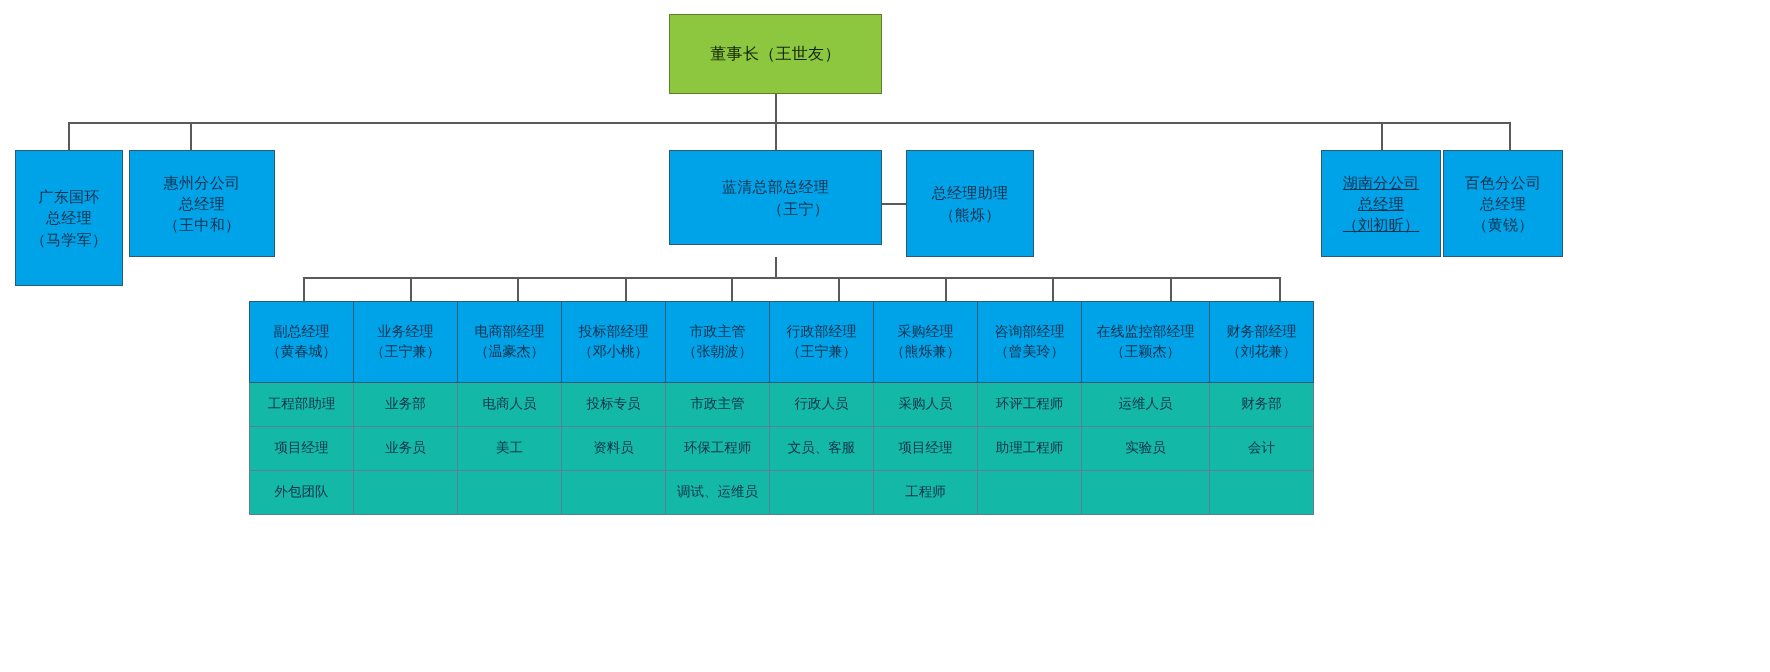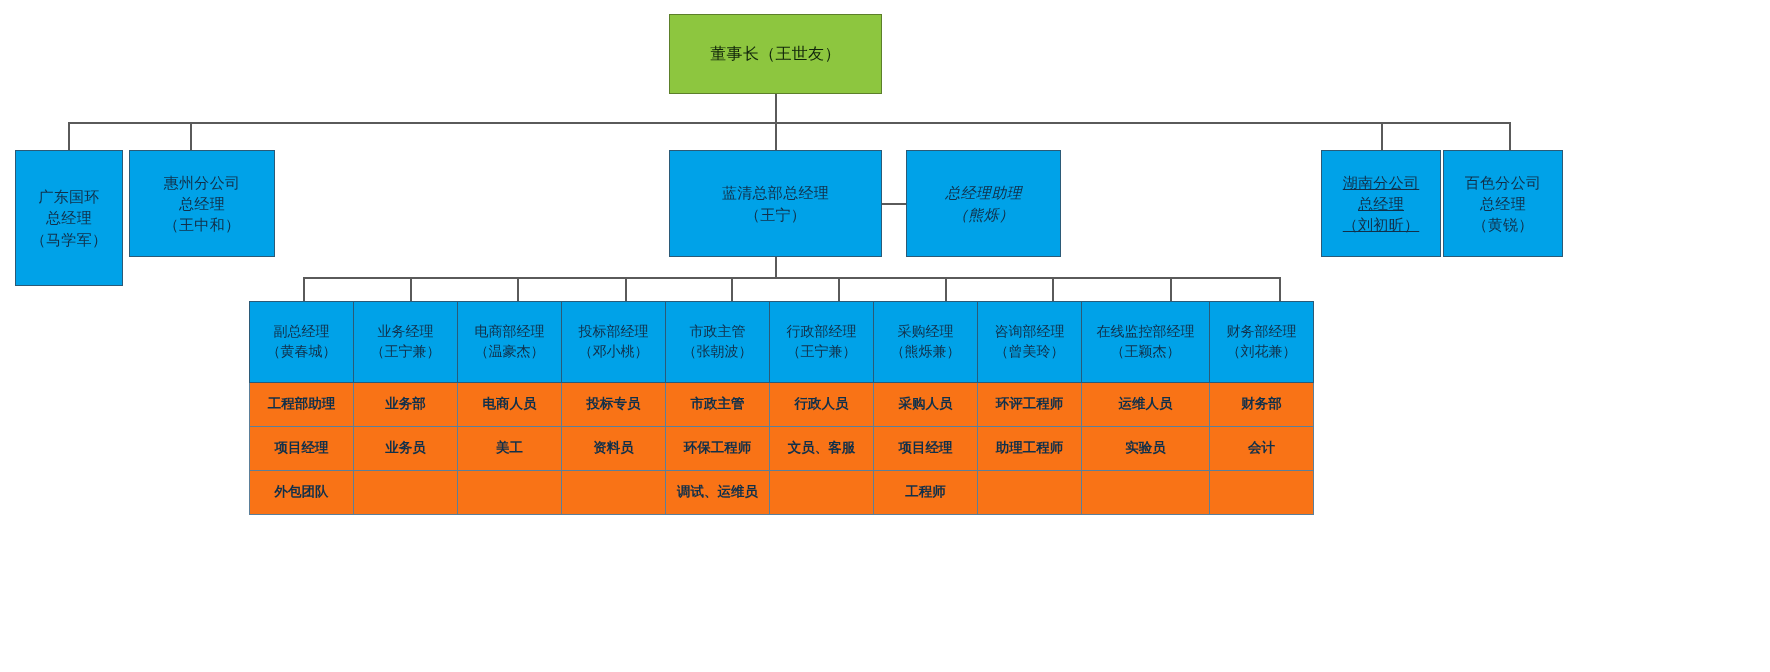--- a/index.html
+++ b/index.html
@@ -48,23 +48,22 @@
     white-space:pre-line;
     margin-top:7px;
   }
   .deptgrid td.hdr{
     background:#00a2e8;
     height:80px;
     font-size:14px;
     border-color:#2b5a77;
   }
   .deptgrid td.cell{
-    background:#f97316;
+    background:#14b8a6;
     height:43px;
-    font-weight:bold;
   }
   .deptgrid td.cell.empty{}
 
   
   .ln{position:absolute;background:#5a5a5a;}
   .ln.v{width:2px;}
   .ln.h{height:2px;}
 </style>
 </head>
 <body>
@@ -100,24 +99,24 @@
   <div class="node green" style="left:669px;top:14px;width:213px;height:80px;">董事长（王世友）</div>
 
   <div class="node blue" style="left:15px;top:150px;width:108px;height:136px;">广东国环
 总经理
 （马学军）</div>
 
   <div class="node blue" style="left:129px;top:150px;width:146px;height:107px;">惠州分公司
 总经理
 （王中和）</div>
 
-  <div class="node blue" style="left:669px;top:150px;width:213px;height:107px;">蓝清总部总经理
+  <div class="node blue" style="left:669px;top:150px;width:213px;height:95px;text-align:right;">蓝清总部总经理
 （王宁）</div>
 
-  <div class="node blue" style="left:906px;top:150px;width:155px;height:107px;font-style:italic;">总经理助理
+  <div class="node blue" style="left:906px;top:150px;width:128px;height:107px;">总经理助理
 （熊烁）</div>
 
   <div class="node blue" style="left:1321px;top:150px;width:120px;height:107px;text-decoration:underline;">湖南分公司
 总经理
 （刘初昕）</div>
 
   <div class="node blue" style="left:1443px;top:150px;width:120px;height:107px;">百色分公司
 总经理
 （黄锐）</div>
 

